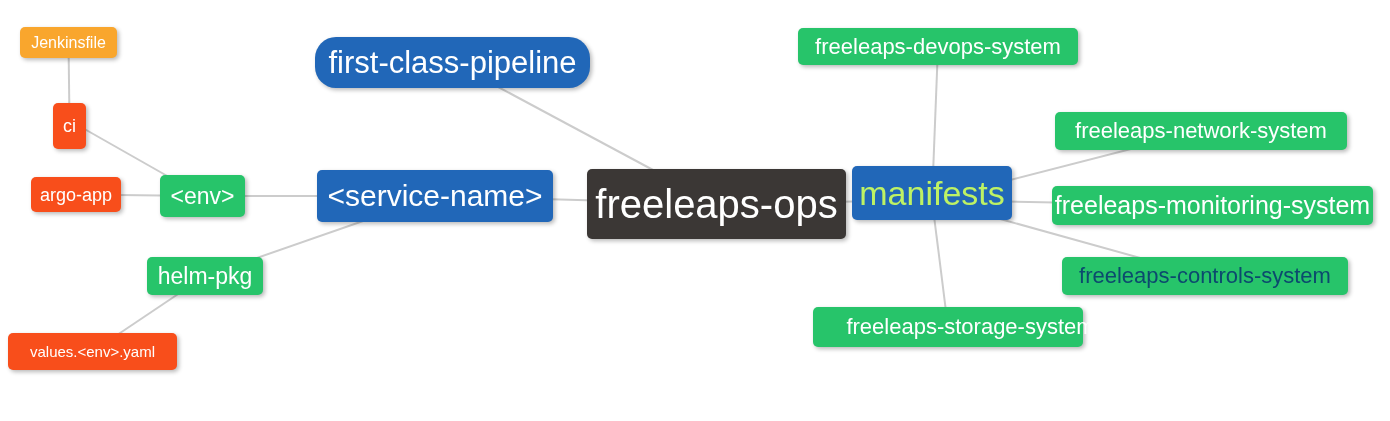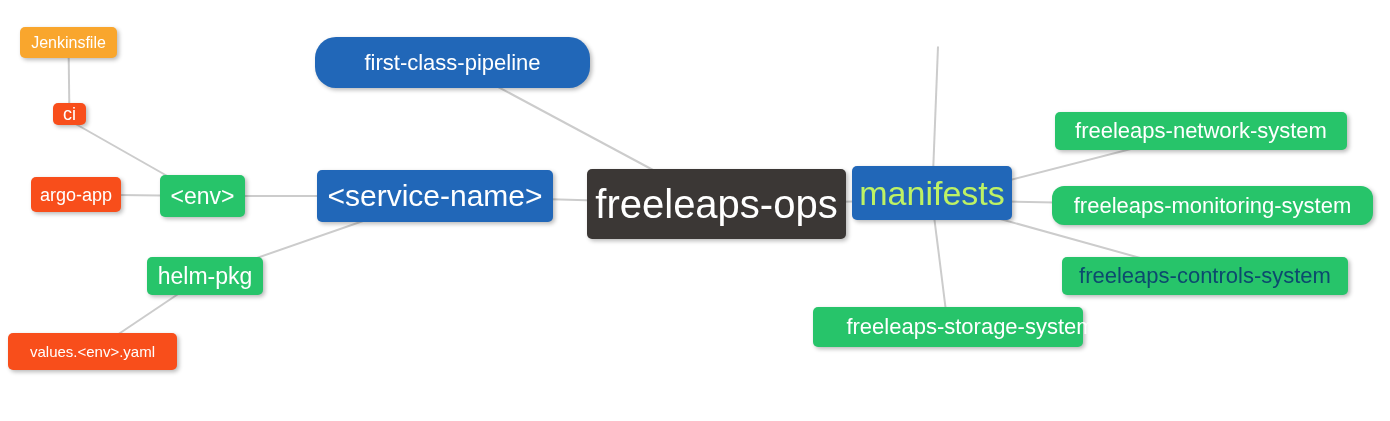--- a/index.html
+++ b/index.html
@@ -53,51 +53,54 @@
       <line x1="716.5" y1="204" x2="932" y2="200" stroke="#CCCCCC" stroke-width="2"></line>
       <line x1="932" y1="200" x2="938" y2="46.5" stroke="#CCCCCC" stroke-width="2"></line>
       <line x1="932" y1="200" x2="1201" y2="131" stroke="#CCCCCC" stroke-width="2"></line>
       <line x1="932" y1="200" x2="1212.5" y2="205.5" stroke="#CCCCCC" stroke-width="2"></line>
       <line x1="932" y1="200" x2="1205" y2="276" stroke="#CCCCCC" stroke-width="2"></line>
       <line x1="932" y1="200" x2="948" y2="327" stroke="#CCCCCC" stroke-width="2"></line>
     </svg>
     <div class="node" style="left: 20px; top: 27px; width: 97px; height: 31px; font-size: 16px; background: rgb(249, 166, 45); color: rgb(255, 255, 255); justify-content: center;">
       <span>Jenkinsfile</span>
     </div>
-    <div class="node" style="left: 53px; top: 103px; width: 33px; height: 22px; font-size: 18px; background: rgb(248, 78, 27); color: rgb(255, 255, 255);">
+    <div class="node" style="left: 53px; top: 103px; width: 33px; height: 46px; font-size: 18px; background: rgb(248, 78, 27); color: rgb(255, 255, 255);">
       <span>ci</span>
     </div>
     <div class="node" style="left: 31px; top: 177px; width: 90px; height: 35px; font-size: 18px; background: rgb(248, 78, 27); color: rgb(255, 255, 255);">
       <span>argo-app</span>
     </div>
     <div class="node" style="left: 160px; top: 175px; width: 85px; height: 42px; font-size: 23px; background: rgb(39, 196, 106); color: rgb(255, 255, 255);">
       <span>&lt;env&gt;</span>
     </div>
     <div class="node" style="left: 147px; top: 257px; width: 116px; height: 38px; font-size: 23px; background: rgb(39, 196, 106); color: rgb(255, 255, 255);">
       <span>helm-pkg</span>
     </div>
     <div class="node" style="left: 8px; top: 333px; width: 169px; height: 37px; font-size: 15px; background: rgb(248, 78, 27); color: rgb(255, 255, 255);">
       <span>values.&lt;env&gt;.yaml</span>
     </div>
-    <div class="node" style="left: 315px; top: 37px; width: 275px; height: 51px; font-size: 22px; background: rgb(33, 103, 184); color: rgb(255, 255, 255); border-radius: 21px;">
+    <div class="node" style="left: 315px; top: 37px; width: 275px; height: 51px; font-size: 31px; background: rgb(33, 103, 184); color: rgb(255, 255, 255); border-radius: 21px;">
       <span>first-class-pipeline</span>
     </div>
     <div class="node" style="left: 317px; top: 170px; width: 236px; height: 52px; font-size: 30px; background: rgb(33, 103, 184); color: rgb(255, 255, 255);">
       <span>&lt;service-name&gt;</span>
     </div>
     <div class="node" style="left: 587px; top: 169px; width: 259px; height: 70px; font-size: 40px; background: rgb(59, 55, 53); color: rgb(255, 255, 255);">
       <span>freeleaps-ops</span>
     </div>
     <div class="node" style="left: 852px; top: 166px; width: 160px; height: 54px; font-size: 34px; background: rgb(33, 103, 184); color: #bef264;">
       <span>manifests</span>
     </div>
+    <div class="node" style="left: 798px; top: 28px; width: 280px; height: 37px; font-size: 22px; background: rgb(39, 196, 106); color: rgb(255, 255, 255);">
+      <span>freeleaps-devops-system</span>
+    </div>
     <div class="node" style="left: 1055px; top: 112px; width: 292px; height: 38px; font-size: 22px; background: rgb(39, 196, 106); color: rgb(255, 255, 255);">
       <span>freeleaps-network-system</span>
     </div>
-    <div class="node" style="left: 1052px; top: 186px; width: 321px; height: 39px; font-size: 22px; background: rgb(39, 196, 106); color: rgb(255, 255, 255); border-radius: 12px;">
+    <div class="node" style="left: 1052px; top: 186px; width: 321px; height: 39px; font-size: 25px; background: rgb(39, 196, 106); color: rgb(255, 255, 255);">
       <span>freeleaps-monitoring-system</span>
     </div>
     <div class="node" style="left: 1062px; top: 257px; width: 286px; height: 38px; font-size: 22px; background: rgb(39, 196, 106); color: #0c4a6e;">
       <span>freeleaps-controls-system</span>
     </div>
     <div class="node" style="left: 813px; top: 307px; width: 270px; height: 40px; font-size: 22px; background: rgb(39, 196, 106); color: rgb(255, 255, 255); padding-left: 45px;">
       <span>freeleaps-storage-system</span>
     </div>
   </div>
 

